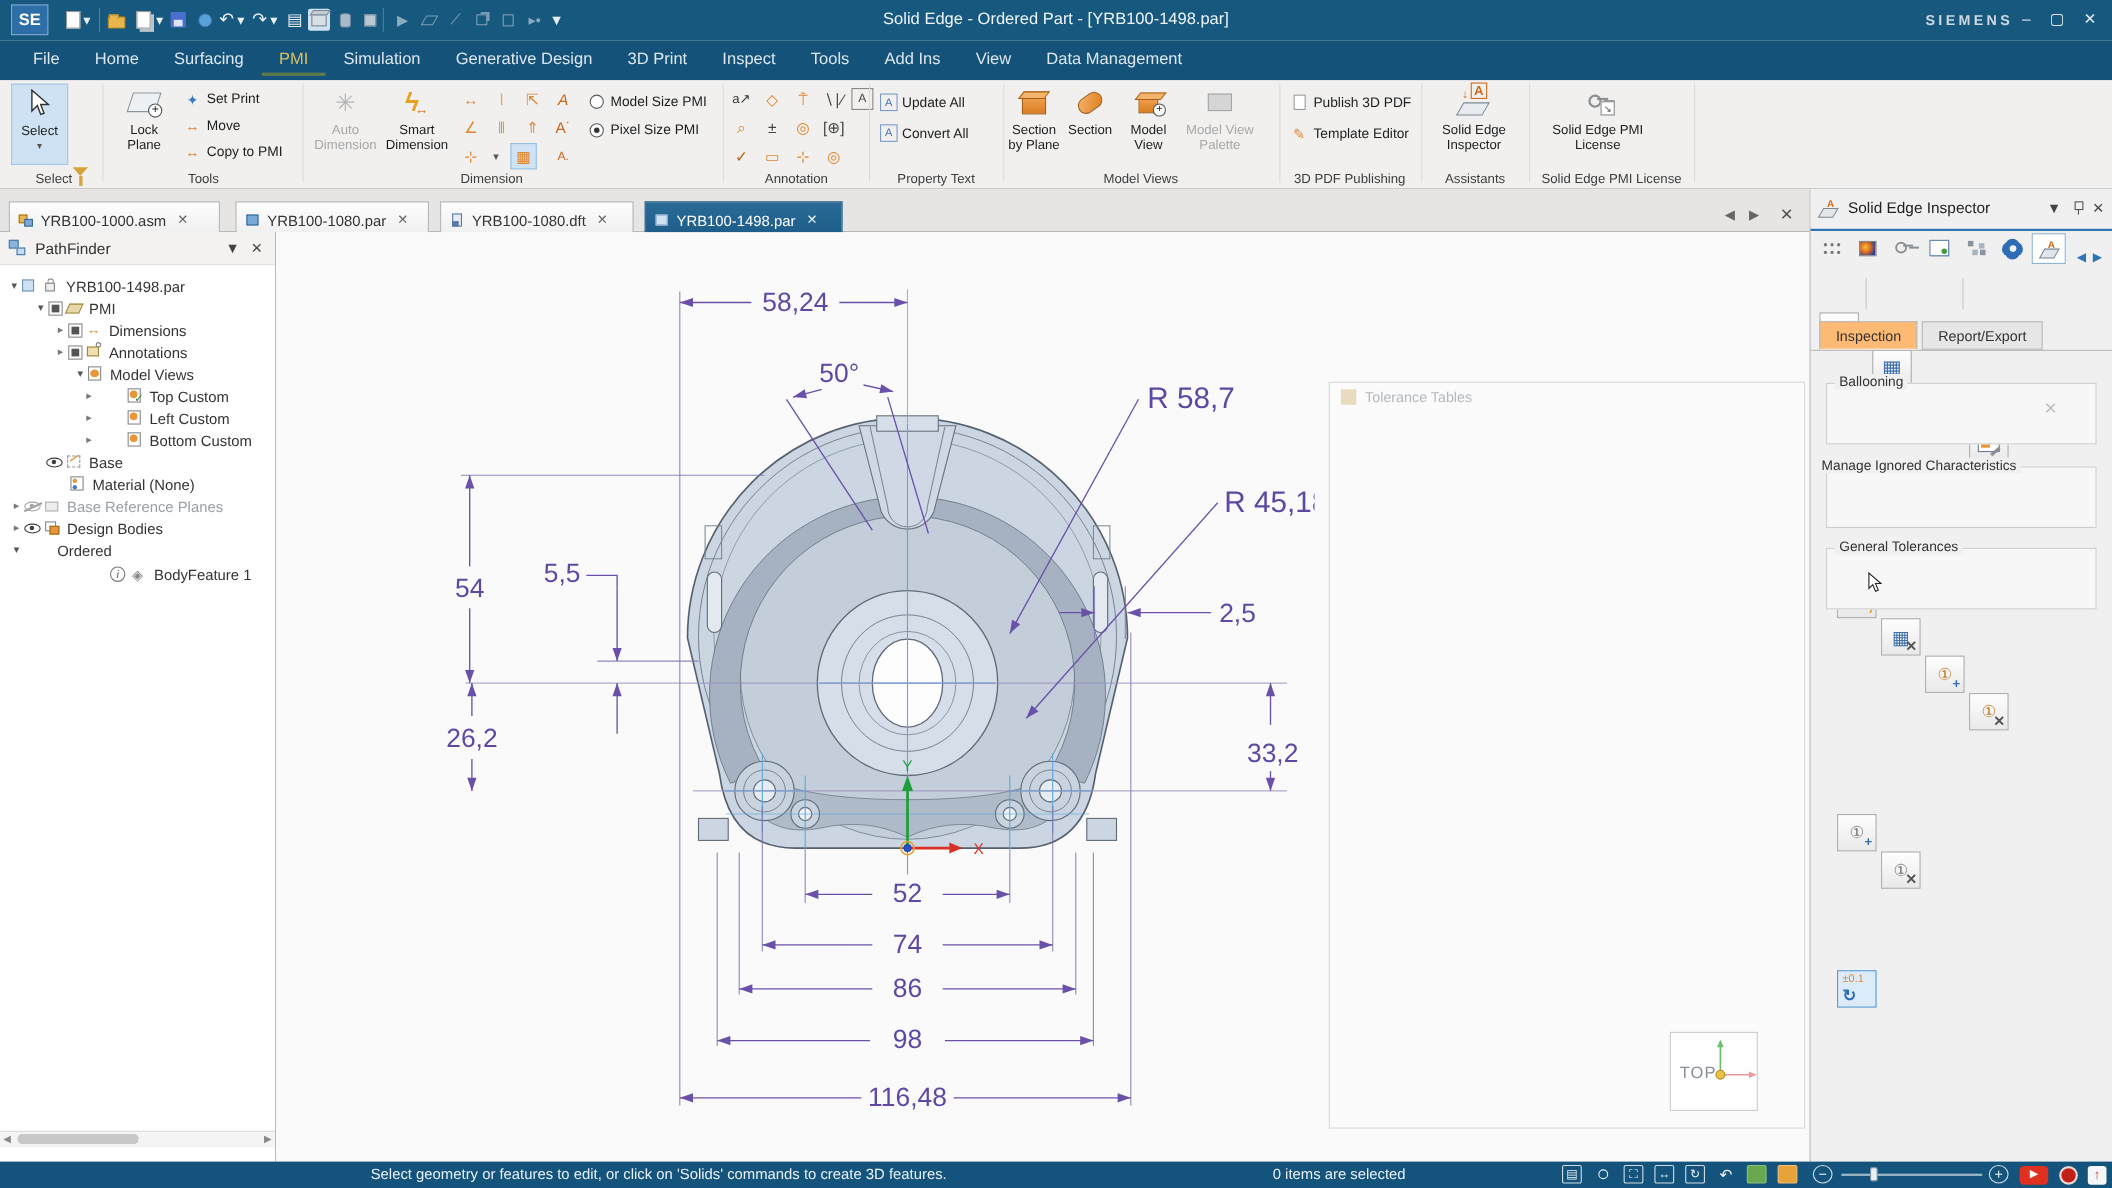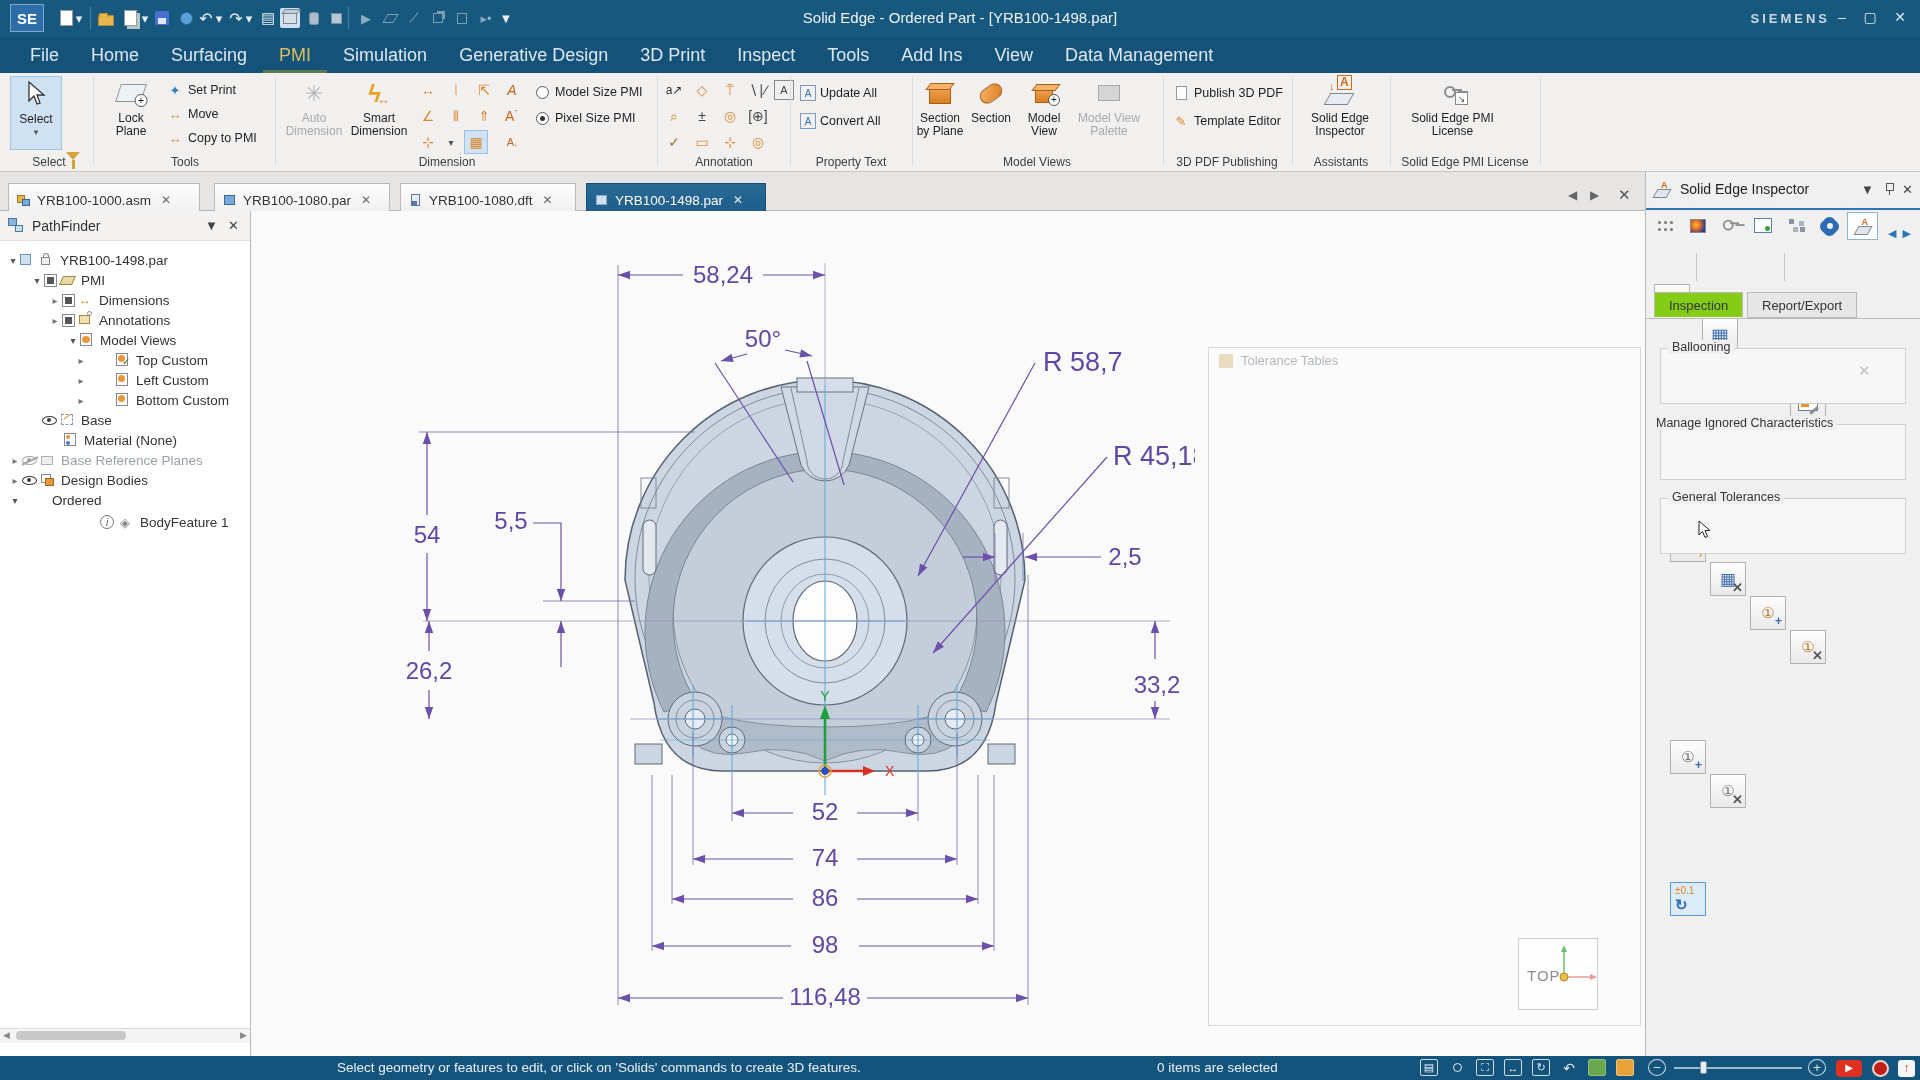--- a/index.html
+++ b/index.html
@@ -7,21 +7,21 @@
   .abs { position:absolute; }
   
   #titlebar { position:absolute; left:0; top:0; width:1920px; height:37px; background:#17587f; }
   #menubar  { position:absolute; left:0; top:37px; width:1920px; height:36px; background:#14527a; }
   .se-logo { position:absolute; left:10px; top:4px; width:34px; height:28px; background:#2e6ea8; border:1px solid #7fa8c8; color:#fff; font-weight:bold; font-size:15px; display:flex; align-items:center; justify-content:center; }
   .qat-ico { position:absolute; top:8px; width:20px; height:20px; display:flex; align-items:center; justify-content:center; color:#e8eef4; font-size:13px; }
   .qat-sep { position:absolute; top:7px; width:1px; height:22px; background:#4d7fa0; background:#4d7fa0; }
   .ttl { color:#eef4f9; font-size:15px; }
   .winbtn { position:absolute; top:4px; width:28px; height:26px; color:#dfe8ef; font-size:14px; display:flex; align-items:center; justify-content:center; }
   
-  .mtab { display:inline-block; padding:8px 16px 7px 16px; color:#dce7ef; font-size:18px; cursor:default; }
+  .mtab { display:inline-block; padding:8px 16px 7px 16px; color:#dce7ef; font-size:15px; cursor:default; }
   .mtab.active { color:#d8bf5e; border-bottom:3px solid #5d7a4e; padding-bottom:4px; }
   .searchbox { position:absolute; left:1577px; top:42px; width:152px; height:25px; background:#fff; border-radius:2px; border:1px solid #9ab2c4; }
   .searchbox input { width:128px; height:21px; border:none; outline:none; font-size:12.5px; color:#444; padding-left:6px; font-family:"Liberation Sans",sans-serif; }
   .mag { position:absolute; right:5px; top:6px; width:9px; height:9px; border:1.5px solid #6d7d8a; border-radius:50%; }
   .mag::after { content:""; position:absolute; left:8px; top:8px; width:5px; height:1.5px; background:#6d7d8a; transform:rotate(45deg); }
   
   #ribbon { position:absolute; left:0; top:73px; width:1920px; height:99px; background:#f1f0ef; border-bottom:1px solid #c9c7c5; }
   .rsep { position:absolute; top:3px; width:1px; height:90px; background:#dcdcdc; }
   .glabel { position:absolute; top:82px; font-size:12px; color:#3d3d3d; text-align:center; transform:translateX(-50%); white-space:nowrap; }
   .bigbtn { position:absolute; top:3px; display:flex; flex-direction:column; align-items:center; text-align:center; font-size:12px; color:#1e1e1e; line-height:13px; }
@@ -61,21 +61,21 @@
   
   #canvas { position:absolute; left:251px; top:211px; width:1393px; height:845px; background:#fafafa; }
   
   #inspector { position:absolute; left:1645px; top:172px; width:275px; height:884px; background:#f0f0f0; border-left:1px solid #b9b9b9; }
   .insp-head { height:34px; display:flex; align-items:center; font-size:14px; color:#222; background:#f0f0f0; }
   .itabrow { position:absolute; left:0; top:36px; width:275px; height:32px; border-top:2px solid #2e75b5; display:flex; align-items:flex-end; padding-left:3px; }
   .itab { width:31px; height:28px; border:1px solid transparent; display:flex; align-items:center; justify-content:center; margin-right:2px; }
   .itab.active { background:#fff; border-color:#8fb5d5; }
   .tbtn { width:36px; height:34px; background:linear-gradient(#fefefe,#e9e9e9); border:1px solid #b0b0b0; display:flex; align-items:center; justify-content:center; position:relative; }
   .ptab { position:absolute; top:0; height:26px; padding:0 14px; font-size:13px; color:#333; display:flex; align-items:center; border:1px solid #b9b9b9; }
-  .ptab.active { background:#84cc16; border-bottom-color:#fafafa; }
+  .ptab.active { background:#fdba74; border-bottom-color:#fafafa; }
   .ptab.inactive { background:#e6e6e6; }
   .gbox { position:absolute; border:1px solid #cfcfcf; background:#f7f7f7; }
   .gbox-label { position:absolute; font-size:12.5px; color:#333; background:#f0f0f0; padding:0 4px; }
   
   #statusbar { position:absolute; left:0; top:1056px; width:1920px; height:24px; background:#14537b; color:#e8f1f8; font-size:13.5px; }
   .st-ico { position:absolute; top:3px; width:18px; height:17px; border:1px solid #cfdce6; border-radius:2px; color:#e8f1f8; font-size:11px; display:flex; align-items:center; justify-content:center; }
   
   .page-ico { width:13px; height:16px; background:#fff; border:1px solid #9a9a9a; }
   .folder-ico { width:16px; height:11px; background:#e8b64c; border:1px solid #b8882a; border-radius:1px; position:relative; margin-top:4px; }
   .folder-ico::before { content:""; position:absolute; left:0; top:-3px; width:7px; height:3px; background:#e8b64c; border:1px solid #b8882a; border-bottom:none; }

